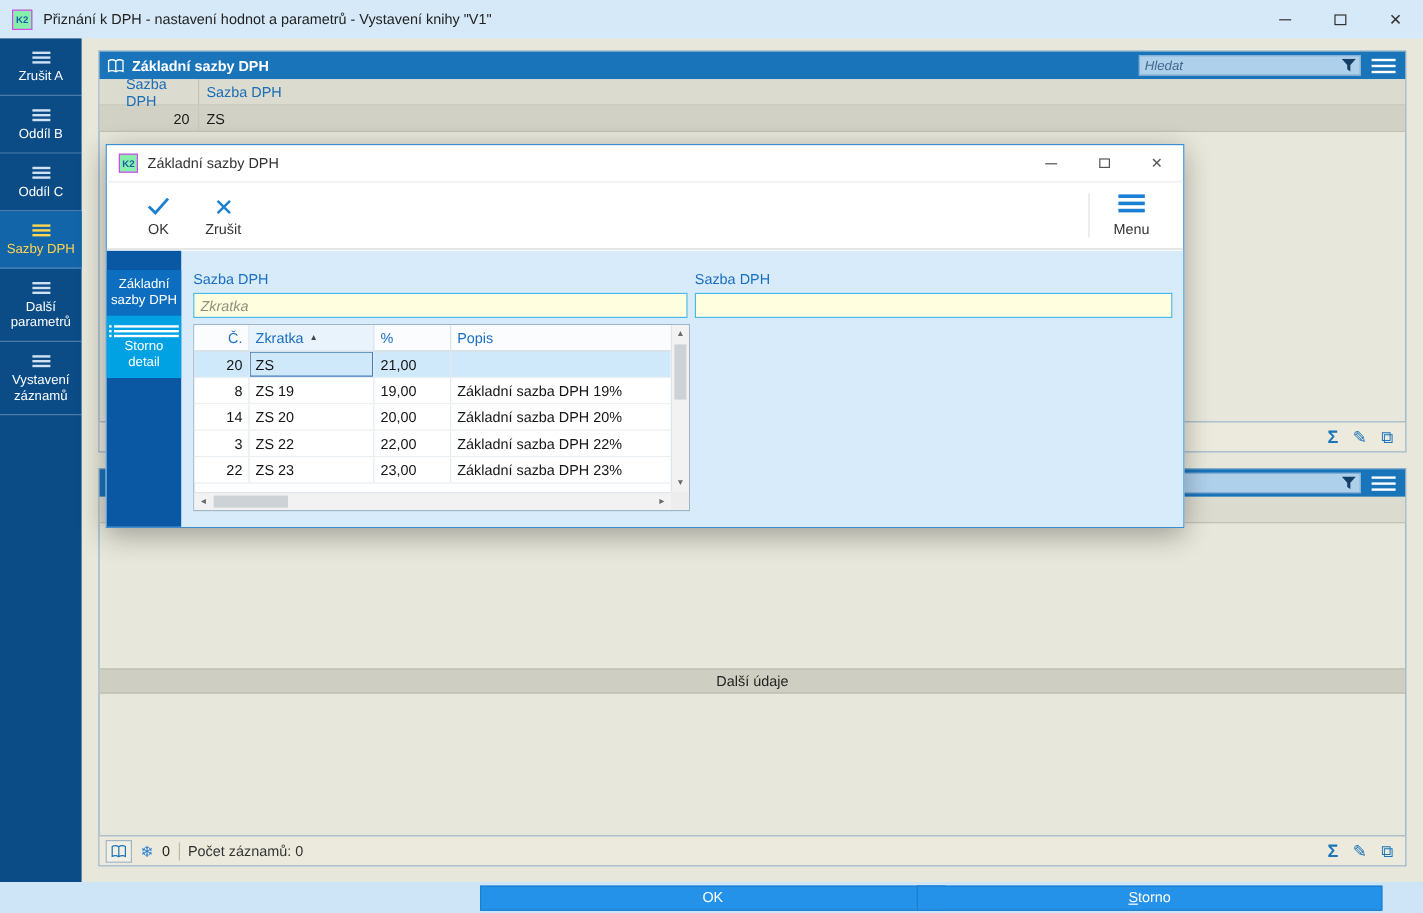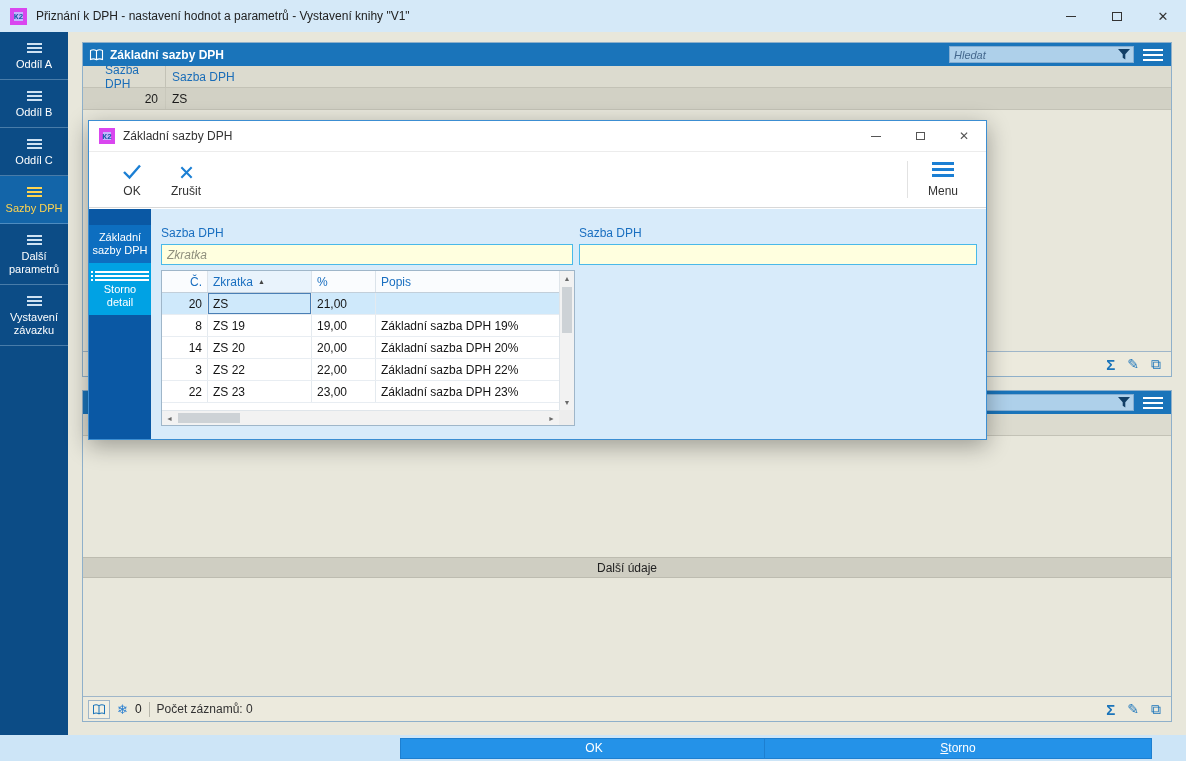--- a/index.html
+++ b/index.html
@@ -2,21 +2,21 @@
 <html><head>
 <meta charset="utf-8">
 <style>
   * { margin:0; padding:0; box-sizing:border-box; }
   html,body { width:1186px; height:761px; }
   body { font-family:"Liberation Sans", sans-serif; font-size:12px; }
   #app { position:relative; width:1186px; height:761px; background:#e8e7db; overflow:hidden; }
 
   
   #titlebar { position:absolute; top:0; left:0; width:100%; height:32px; background:#d5e9f8; display:flex; align-items:center; }
-  .k2logo { width:17px; height:17px; border:4px solid #d946ef; background:#c4b5fd; color:#1a5fa8; font-size:8px; font-weight:bold; display:flex; align-items:center; justify-content:center;font-family:Liberation Mono, monospace; }
+  .k2logo { width:17px; height:17px; border:1px solid #d946ef; background:#86efac; color:#1a5fa8; font-size:8px; font-weight:bold; display:flex; align-items:center; justify-content:center; }
   #titlebar .k2logo { margin-left:10px; }
   #win-title { margin-left:9px; color:#222; }
   .winctrls { margin-left:auto; display:flex; height:100%; }
   .wbtn { width:46px; height:100%; display:flex; align-items:center; justify-content:center; color:#333; }
   .glyph-min { width:10px; height:1px; background:#333; }
   .glyph-max { width:10px; height:9px; border:1px solid #333; }
   .glyph-close { font-size:13px; }
 
   
   #sidebar { position:absolute; top:32px; left:0; width:68px; height:703px; background:#0c4c86; }
@@ -140,21 +140,21 @@
     </span>
   </div>
 
   <div id="sidebar">
     <div class="side-item">
       <span class="bars">
           <i></i>
           <i></i>
           <i></i>
         </span>
-      <span>Oddíl A</span>
+      <span>Zrušit A</span>
     </div>
     <div class="side-item">
       <span class="bars">
           <i></i>
           <i></i>
           <i></i>
         </span>
       <span>Oddíl B</span>
     </div>
     <div class="side-item">
@@ -180,21 +180,21 @@
           <i></i>
         </span>
       <span>Další parametrů</span>
     </div>
     <div class="side-item">
       <span class="bars">
           <i></i>
           <i></i>
           <i></i>
         </span>
-      <span>Vystavení závazku</span>
+      <span>Vystavení záznamů</span>
     </div>
   </div>
 
   <div class="panel" id="panel1">
     <div class="phead">
       <svg width="15" height="12" viewBox="0 0 15 12">
           <path d="M1.5 1.5 C3.5 .5 5.5 .5 7.5 1.8 C9.5 .5 11.5 .5 13.5 1.5 L13.5 10.5 C11.5 9.6 9.5 9.6 7.5 10.8 C5.5 9.6 3.5 9.6 1.5 10.5 Z M7.5 1.8 L7.5 10.8" stroke="#fff" stroke-width="1.1" fill="none"></path>
         </svg>
       <span class="ptitle">Základní sazby DPH</span>
       <span class="psearch">

